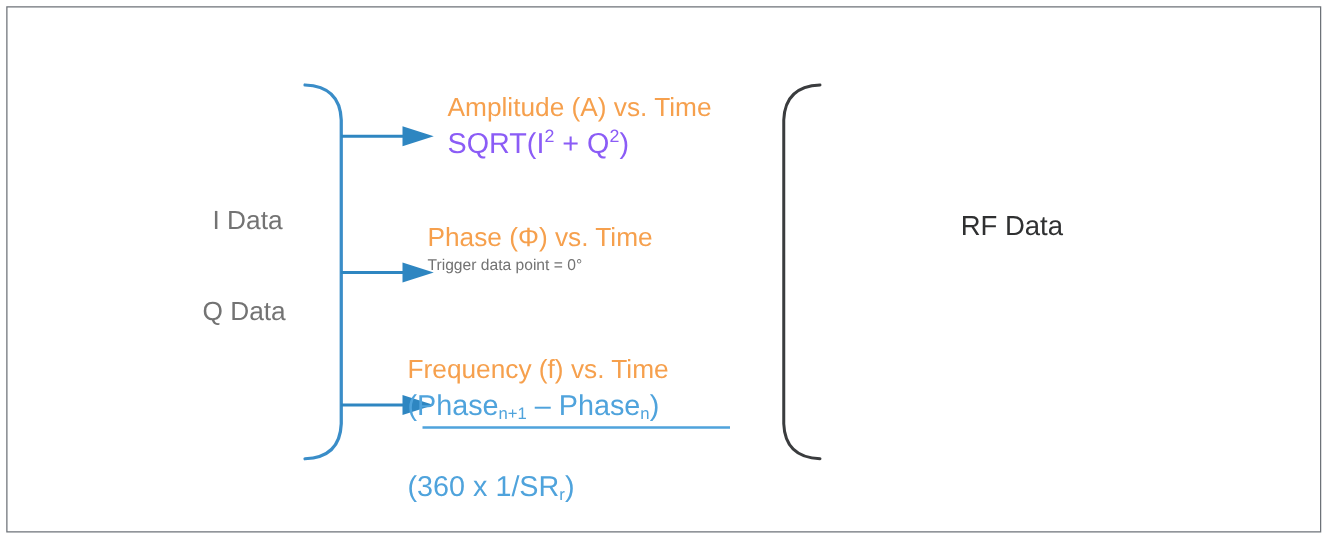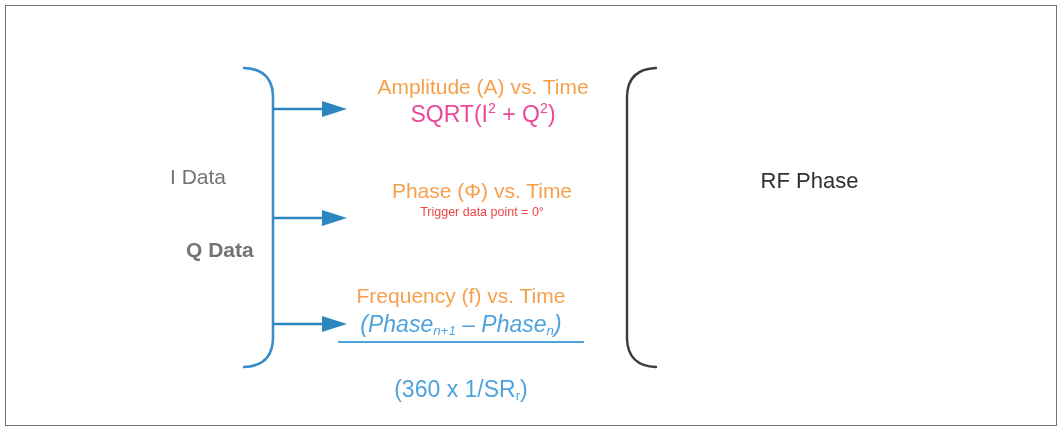--- a/index.html
+++ b/index.html
@@ -35,73 +35,71 @@
 
   
   .io-label {
     position: absolute;
     color: #737373;
     font-size: 21px;
     line-height: 1;
     white-space: nowrap;
   }
   #label-i-data { left: 164px; top: 160px; }
-  #label-q-data { left: 180px; top: 233px; font-weight: bold; }
+  #label-q-data { left: 156px; top: 233px; }
 
   
   #lineart {
     position: absolute;
     left: 0;
     top: 0;
     width: 1052px;
     height: 421px;
     pointer-events: none;
   }
 
   
   .group {
     position: absolute;
-    text-align: center;
     white-space: nowrap;
   }
   .title {
     color: #f6a04d;
     font-size: 21px;
     line-height: 26px;
   }
   .formula {
-    color: #ec4899;
+    color: #8b5cf6;
     font-size: 23px;
     line-height: 28px;
   }
   .note {
-    color: #ef4444;
+    color: #737373;
     font-size: 12.5px;
     line-height: 16px;
   }
   .formula sup {
     font-size: 0.62em;
     vertical-align: super;
     line-height: 0;
   }
 
   #group-amplitude { left: 352px; top: 68px; width: 250px; }
-  #group-phase     { left: 351px; top: 172px; width: 250px; }
+  #group-phase     { left: 336px; top: 172px; width: 250px; }
   #group-frequency { left: 320px; top: 277px; width: 270px; }
 
   
   .fraction {
     display: block;
     margin-top: 1px;
   }
   .frac-num {
     color: #4fa3dc;
     font-size: 23px;
     line-height: 28px;
-    font-style: italic;
   }
   .frac-bar {
     height: 2px;
     background: #4fa3dc;
     margin: 3px auto 3px auto;
     width: 246px;
   }
   .frac-den {
     color: #4fa3dc;
     font-size: 23px;
@@ -174,17 +172,17 @@
     <div class="group" id="group-frequency">
       <div class="title">Frequency (f) vs. Time</div>
       <div class="fraction">
         <div class="frac-num"><span>(Phase</span><sub>n+1</sub><span> – Phase</span><sub>n</sub><span>)</span></div>
         <div class="frac-bar"></div>
         <div class="frac-den"><span>(360 x 1/SR</span><sub>r</sub><span>)</span></div>
       </div>
     </div>
 
     <div id="group-output">
-      <div class="out-dark">RF Phase</div>
+      <div class="out-dark">RF Data</div>
     </div>
 
   </div>
 </div>
 
 </body></html>

